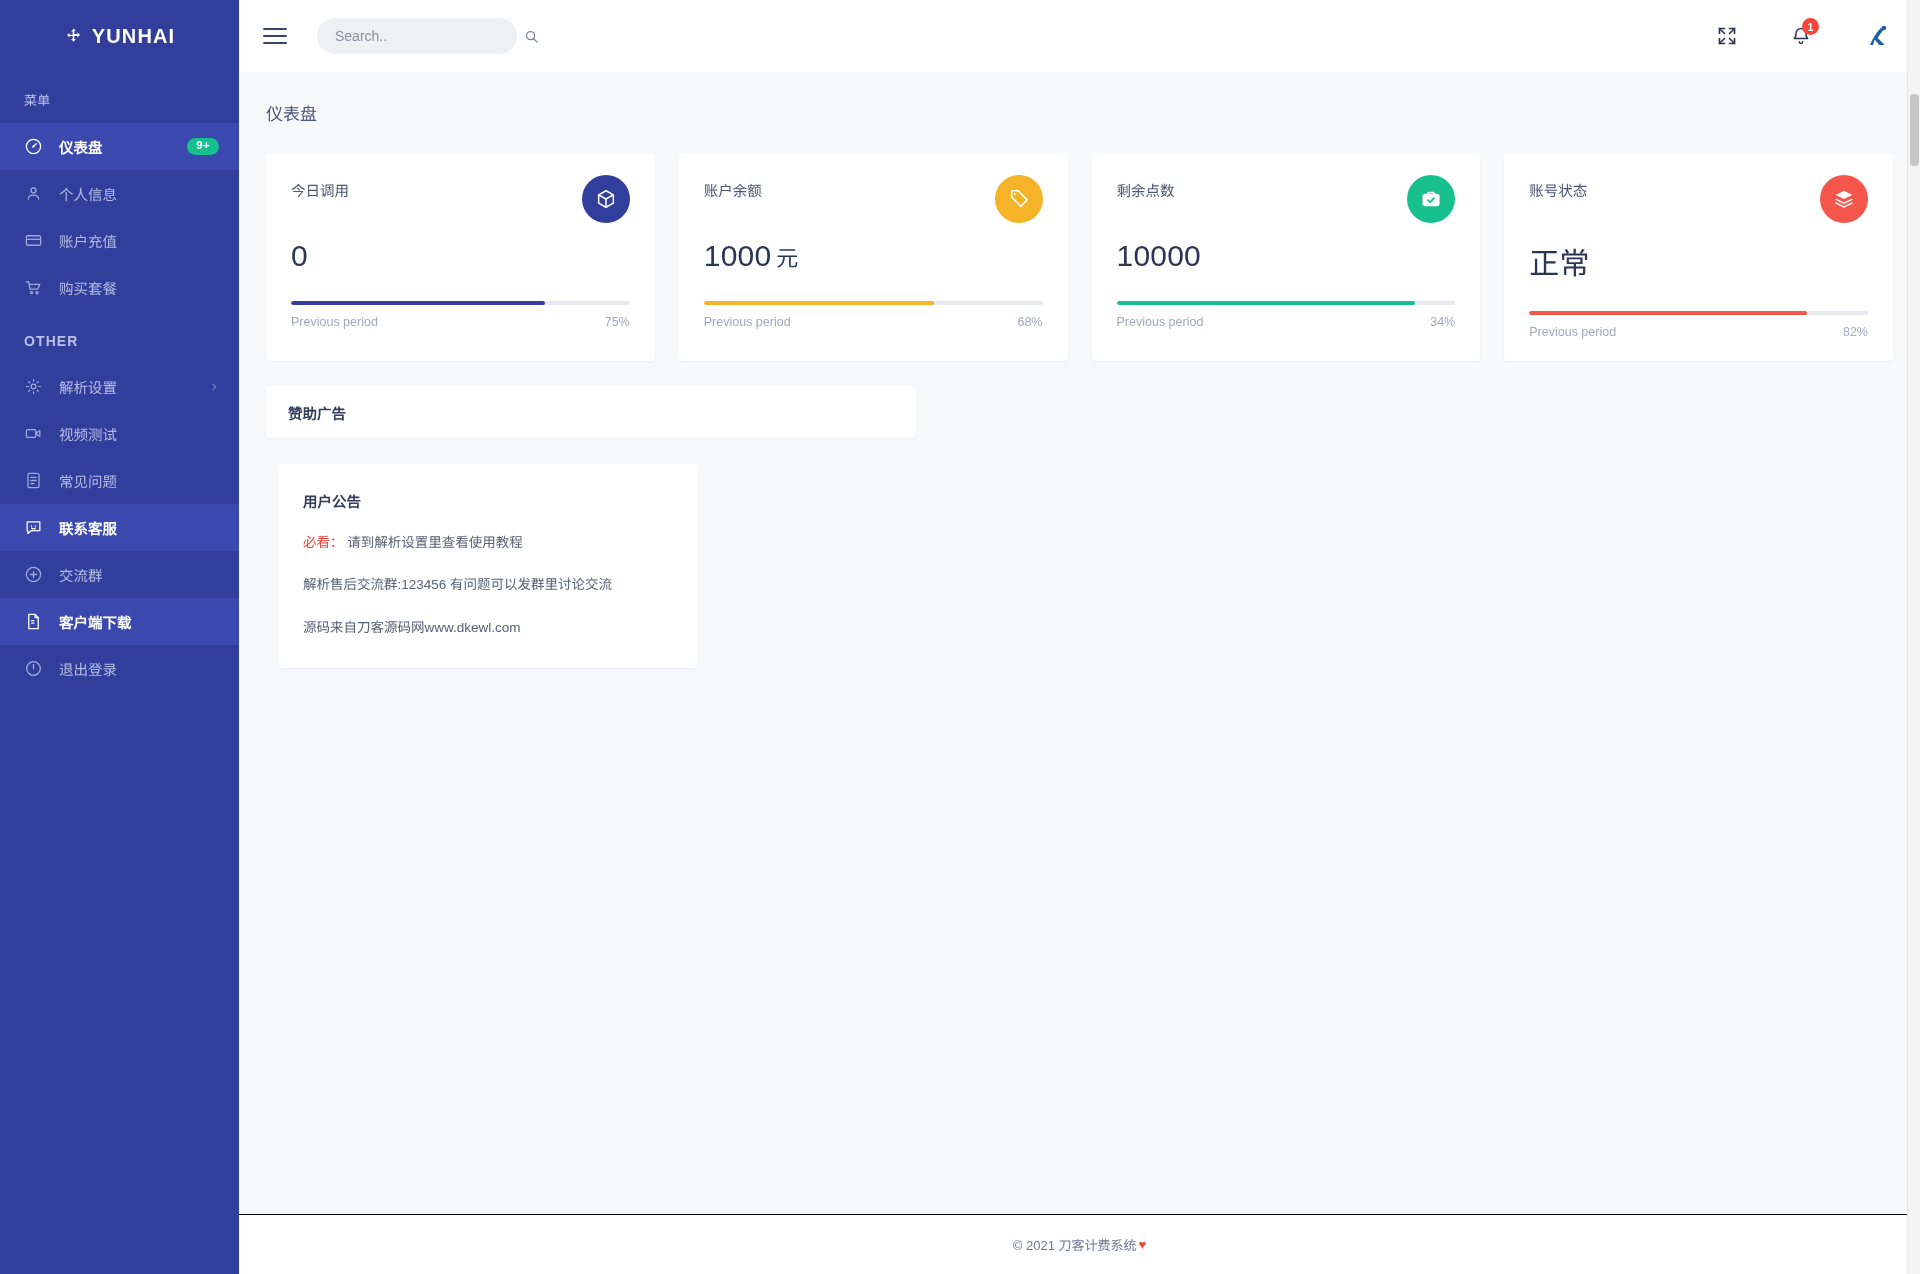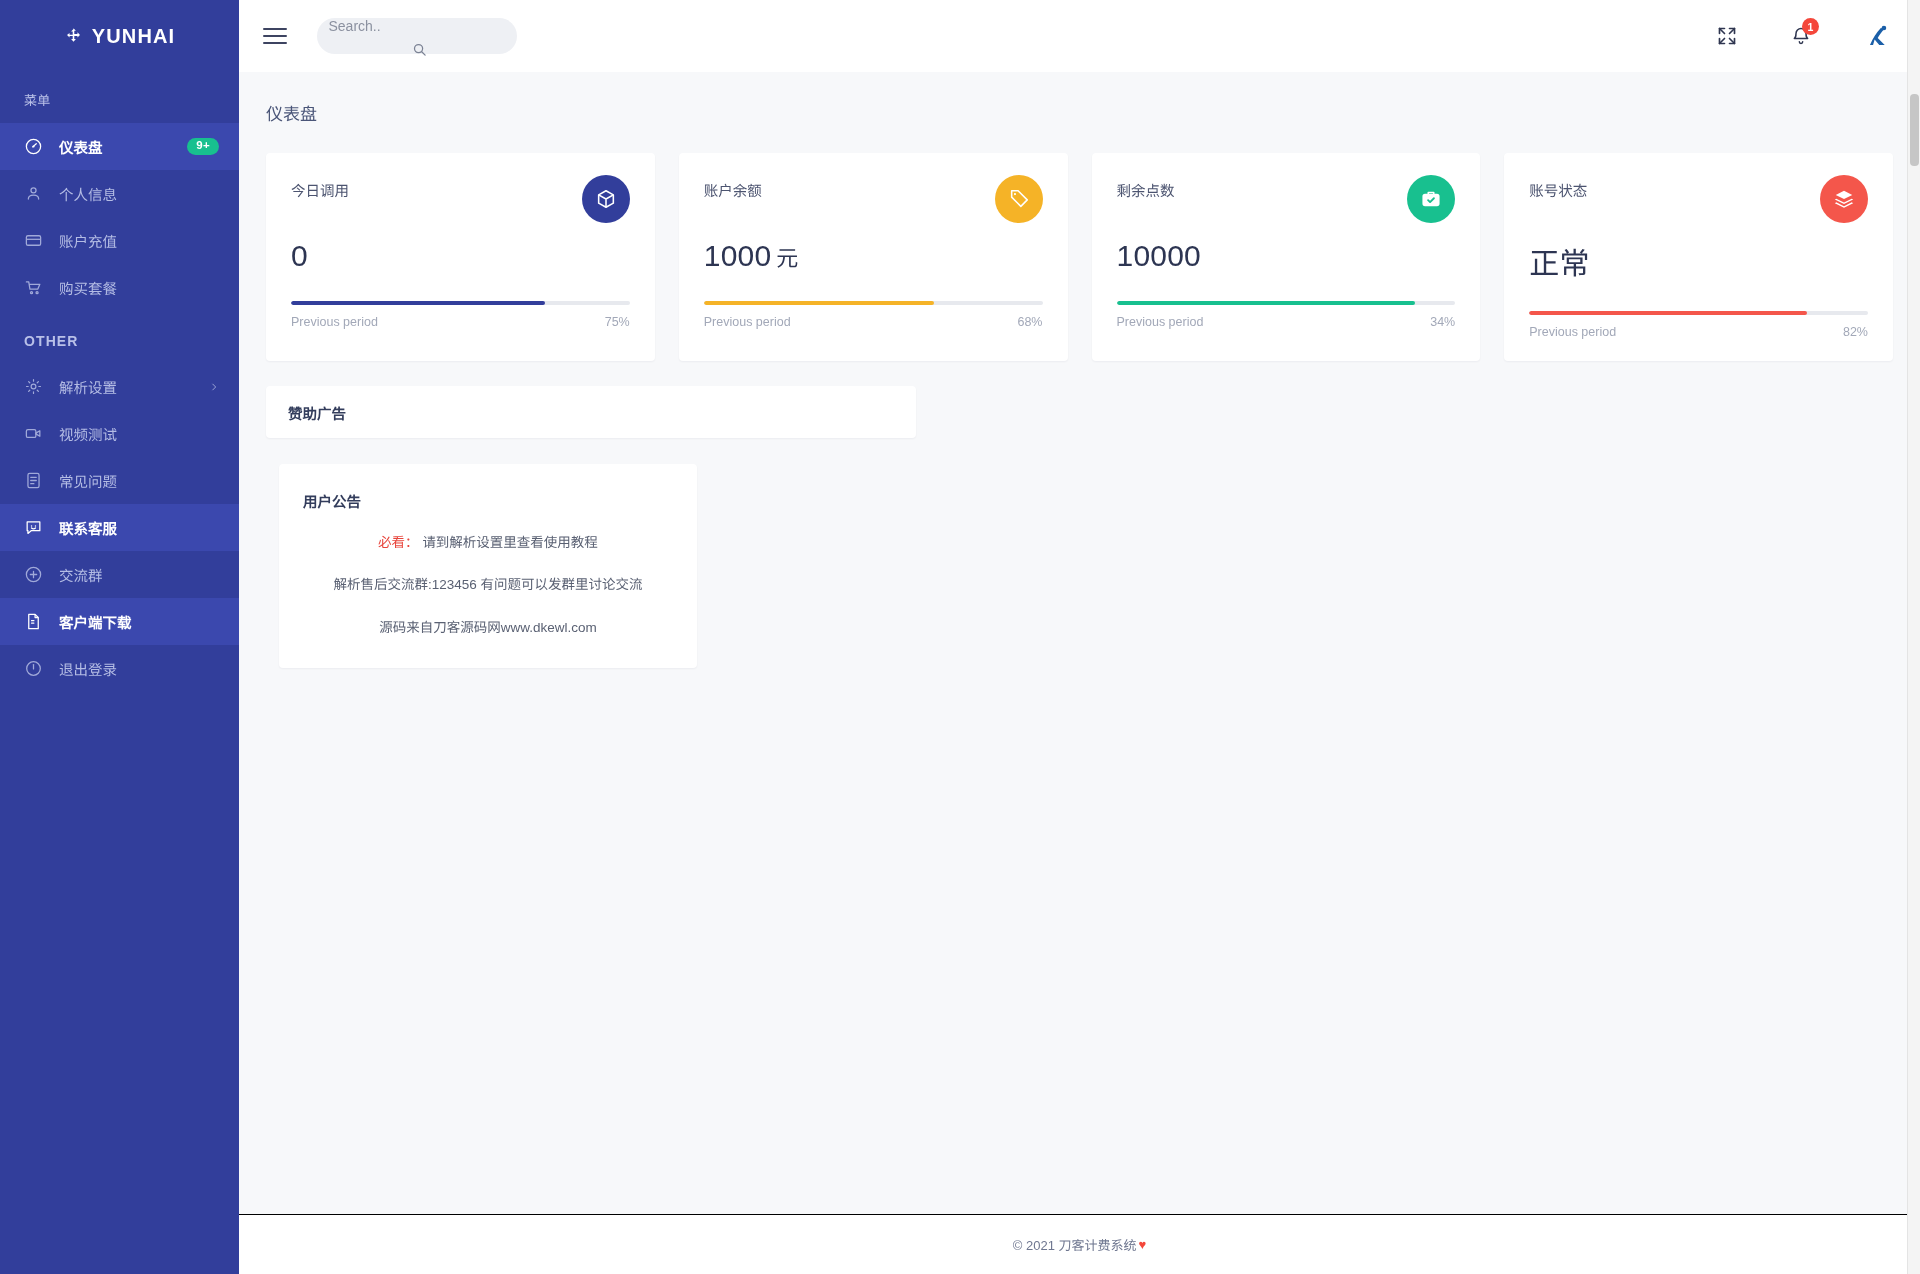--- a/index.html
+++ b/index.html
@@ -56,21 +56,20 @@
   }
   .topbar {
     height: 72px; background: #ffffff; display: flex; align-items: center;
     padding: 0 26px 0 24px; gap: 18px; flex: 0 0 72px;
   }
   .hamburger { width: 24px; height: 18px; cursor: pointer; display:block; }
   .search-box {
     width: 200px; height: 36px; background: #eef0f4; border-radius: 18px;
     display: flex; align-items: center; padding: 0 14px 0 18px; gap: 8px;
     margin-left: 12px;
-    flex-direction: column;
   }
   .search-input {
     flex: 1 1 auto; border: none; outline: none; background: transparent;
     font-size: 14px; color: #6d7383; font-family: inherit;
   }
   .search-input::placeholder { color: #8b91a0; }
   .search-icon { width: 15px; height: 15px; flex: 0 0 15px; cursor: pointer; }
   .topbar-spacer { flex: 1 1 auto; }
   .top-icon { cursor: pointer; display: flex; align-items: center; position: relative; }
   .top-icon svg { display: block; }
@@ -121,21 +120,21 @@
   }
   .ad-panel {
     margin: 25px 27px 0 27px; width: 650px; height: 52px;
     display: flex; align-items: center; padding: 0 22px;
   }
   .panel-title { font-size: 14.5px; color: #333d5c; font-weight: 700; }
   .notice-panel {
     margin: 26px 27px 0 40px; width: 418px; padding: 26px 24px 30px;
   }
   .notice-title { font-size: 14.5px; color: #333d5c; font-weight: 700; }
-  .notice-line { font-size: 13.5px; color: #5a6173; margin-top: 22px; line-height: 1.5; text-align: center; }
+  .notice-line { font-size: 13.5px; color: #5a6173; margin-top: 22px; line-height: 1.5; }
   .notice-em { color: #e8453c; }
 
   .footer {
     height: 60px; flex: 0 0 60px; background: #ffffff;
     display: flex; align-items: center; justify-content: center;
     font-size: 13px; color: #6f7790; border-top: 1px solid #000000;
   }
   .heart { color: #f4473b; margin-left: 2px; }
 
   

